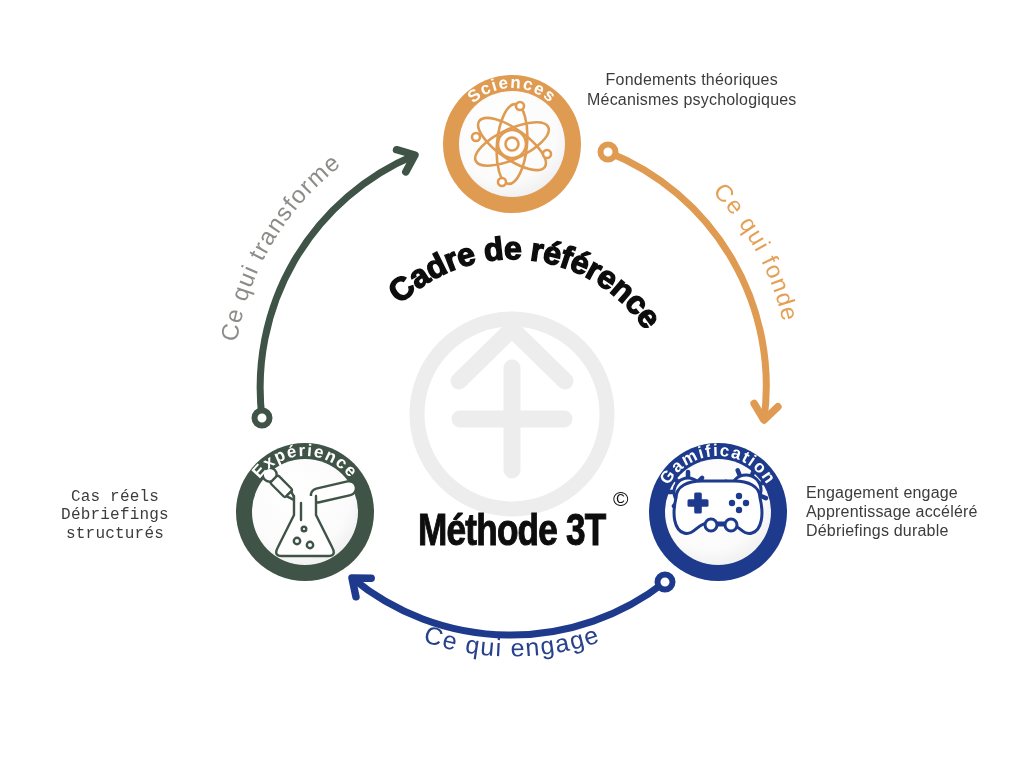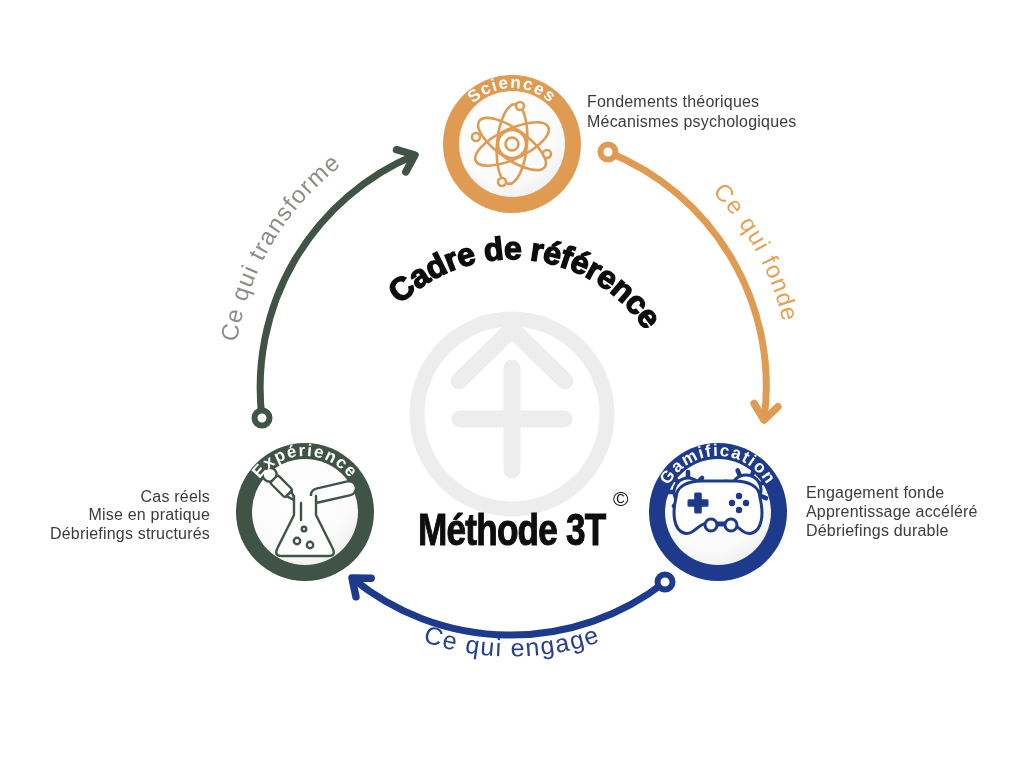--- a/index.html
+++ b/index.html
@@ -2,21 +2,21 @@
 <html><head>
 <meta charset="utf-8">
 <style>
   html,body{margin:0;padding:0;background:#ffffff;}
   .stage{
     position:relative;width:1024px;height:768px;background:#ffffff;overflow:hidden;
     font-family:"Liberation Sans", sans-serif;
   }
   .stage svg{position:absolute;left:0;top:0;}
   .textblock{position:absolute;color:#3C3C3C;font-size:16px;line-height:19.5px;letter-spacing:0.2px;}
-  .tb-right{text-align:right;}
+  .tb-right{text-align:center;font-family:Liberation Mono, monospace;}
   .method-label{
     position:absolute;left:418px;top:505px;
     font-size:44px;font-weight:bold;color:#0d0d0d;white-space:nowrap;
     transform:scaleX(0.80);transform-origin:left top;letter-spacing:-1px;
     -webkit-text-stroke:1px #0d0d0d;
   }
   .copyright{position:absolute;left:613px;top:487px;font-size:21px;color:#0d0d0d;}
   text{font-family:"Liberation Sans", sans-serif;}
   .ring-label{font-size:17px;font-weight:bold;letter-spacing:1.5px;fill:#ffffff;}
   .arc-label{font-size:24px;letter-spacing:1.2px;}
@@ -178,33 +178,32 @@
           <circle cx="13" cy="13" r="6" fill="#ffffff"></circle>
         </g>
       </g>
       <path id="ring-path-gamification" d="M 662 512 A 56 56 0 0 1 774 512" fill="none"></path>
       <text class="ring-label" text-anchor="middle">
         <textPath href="#ring-path-gamification" startOffset="50%">Gamification</textPath>
       </text>
     </g>
   </svg>
 
-  <div class="textblock" style="left:587px;top:92px;">
+  <div class="textblock" style="left:587px;top:70px;text-align:center;">
     <div>Fondements théoriques</div>
     <div>Mécanismes psychologiques</div>
   </div>
 
   <div class="textblock" style="left:806px;top:483px;line-height:19px;">
-    <div>Engagement fonde</div>
+    <div>Engagement engage</div>
     <div>Apprentissage accéléré</div>
     <div>Débriefings durable</div>
   </div>
 
   <div class="textblock tb-right" style="left:20px;top:488px;width:190px;line-height:18.3px;">
     <div>Cas réels</div>
-    <div>Mise en pratique</div>
     <div>Débriefings structurés</div>
   </div>
 
   <div class="method-label">Méthode 3T</div>
   <div class="copyright">©</div>
 
 </div>
 
 </body></html>

